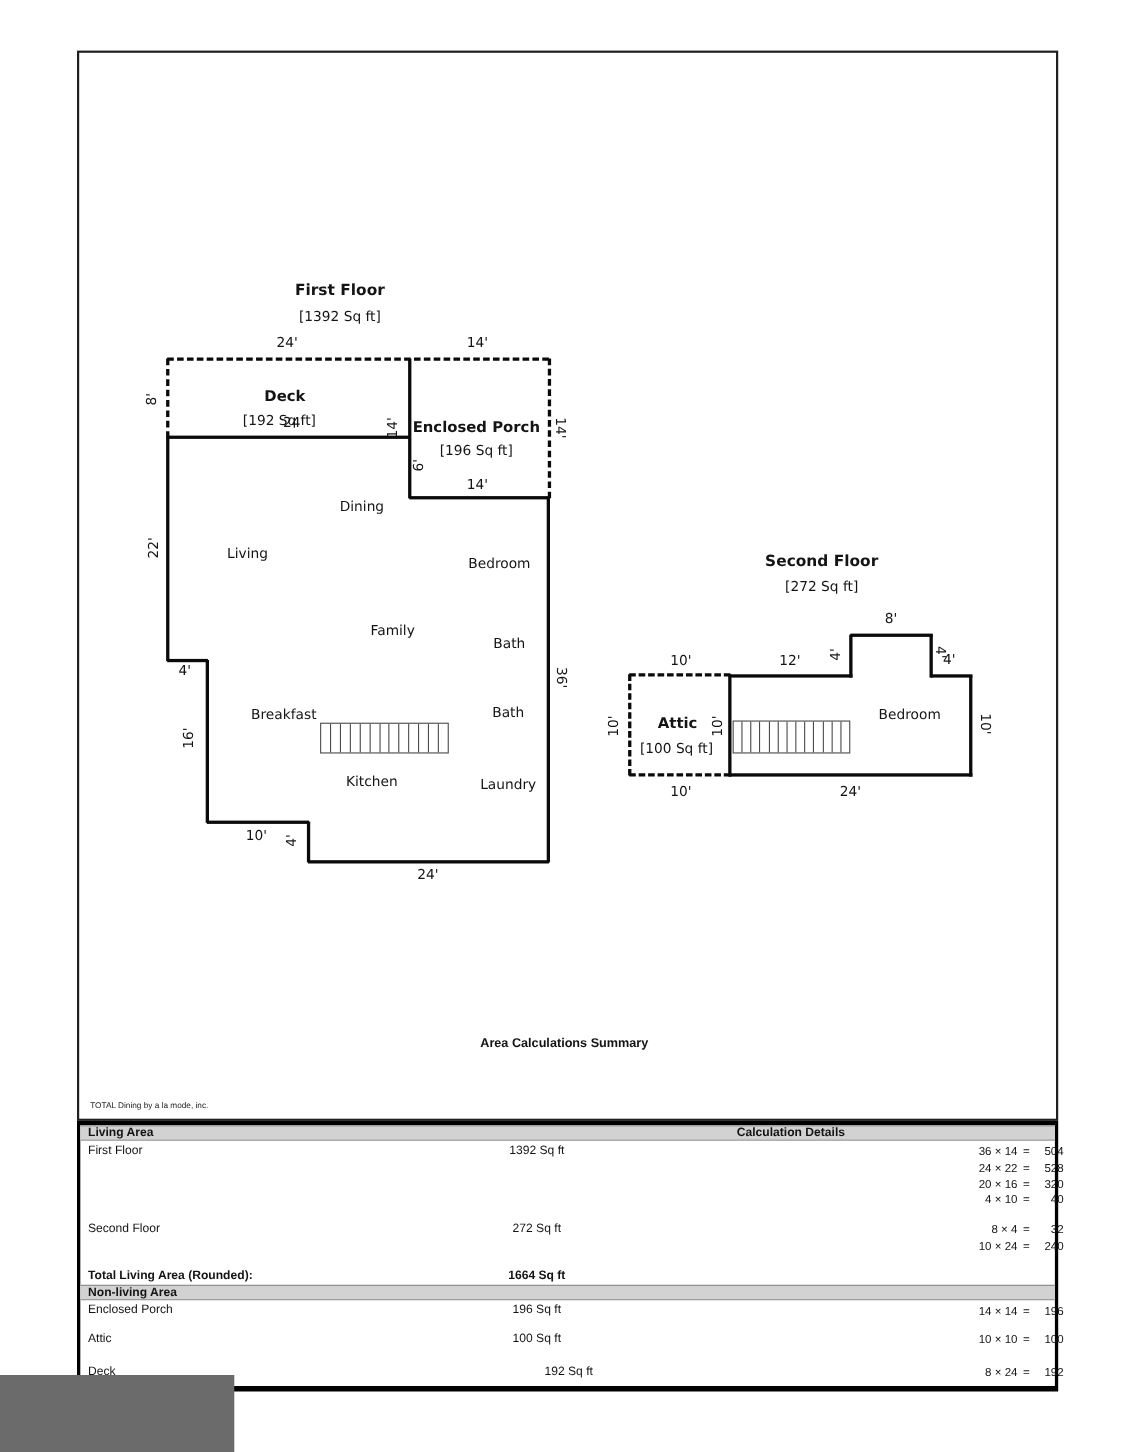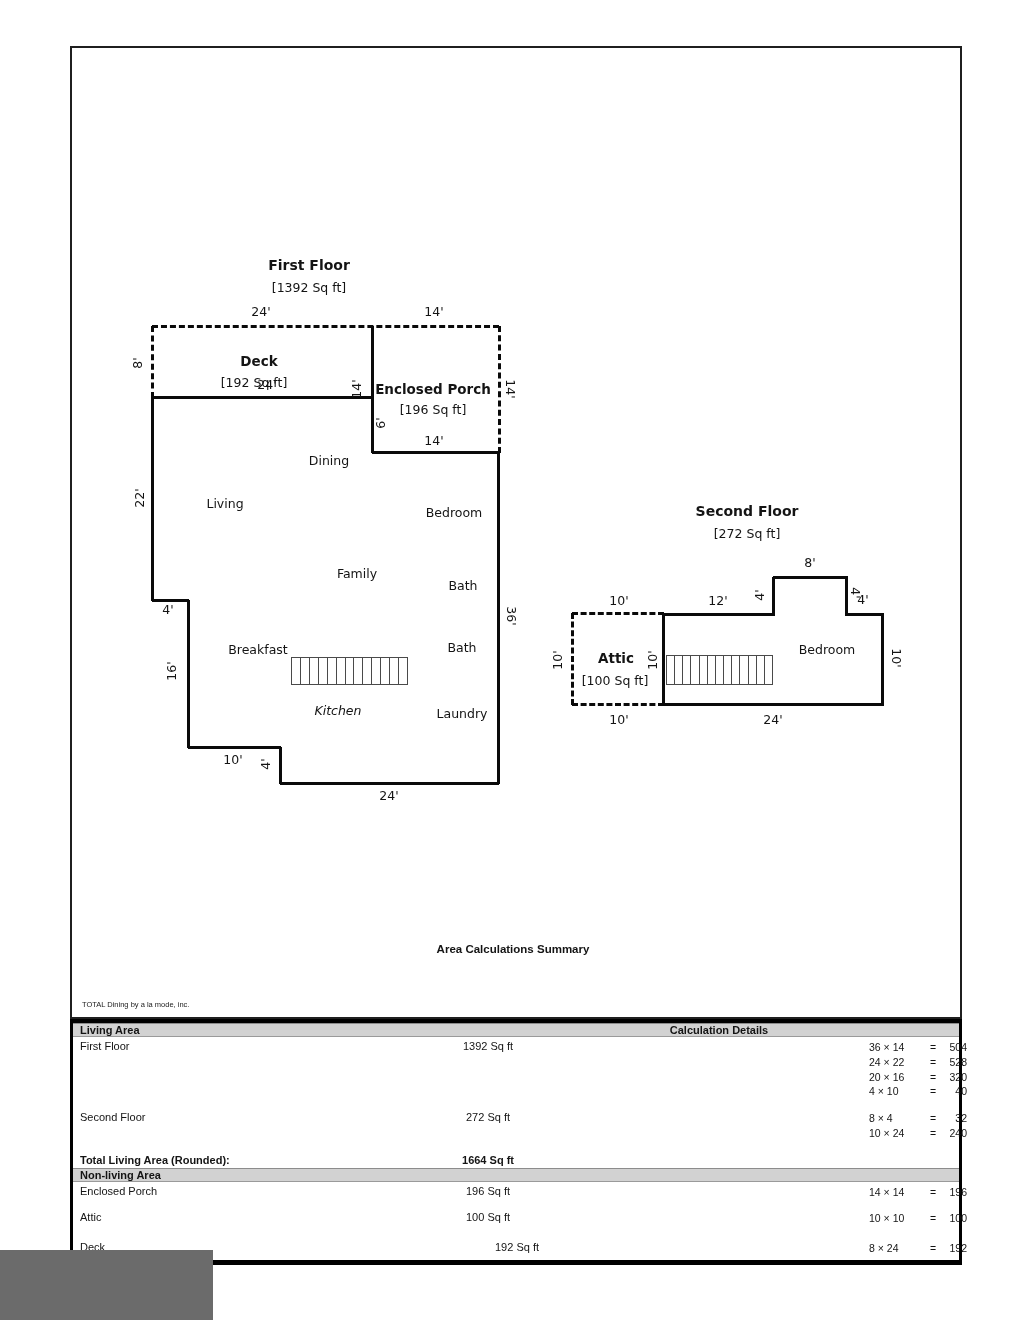--- a/index.html
+++ b/index.html
@@ -22,21 +22,21 @@
              font-size:11.5px;font-weight:bold;white-space:nowrap;}
   .graybar{position:absolute;left:73px;width:886px;height:14px;background:#d2d2d2;
            border-top:1px solid #8c8c8c;border-bottom:1px solid #9a9a9a;box-sizing:border-box;}
   .bar-label-left{position:absolute;left:80px;font-size:11px;font-weight:bold;line-height:14px;white-space:nowrap;}
   .bar-label-mid{position:absolute;left:719px;transform:translateX(-50%);font-size:11px;font-weight:bold;line-height:14px;white-space:nowrap;}
   .trow-name{position:absolute;left:80px;font-size:11px;line-height:13px;white-space:nowrap;font-family:"Liberation Sans",sans-serif;}
   .trow-area{position:absolute;left:488px;transform:translateX(-50%);font-size:11px;line-height:13px;white-space:nowrap;font-family:"Liberation Sans",sans-serif;}
   .bold{font-weight:bold;}
   .calc-block{position:absolute;right:65px;font-family:"Liberation Sans",sans-serif;}
   .calc-line{display:flex;justify-content:flex-end;font-size:10.5px;line-height:14.8px;}
-  .ce{width:56px;white-space:pre;}
+  .ce{width:56px;text-align:right;white-space:pre;}
   .cq{width:16px;text-align:center;}
   .cv{width:26px;text-align:right;}
   .logo{position:absolute;left:0;top:1250px;width:213px;height:70px;background:#6b6b6b;z-index:5;}
   .logo-brand{position:absolute;left:15px;top:1255px;font-family:"DejaVu Serif",serif;
               font-size:37px;color:#f4f3f1;letter-spacing:0px;}
   .logo-star{position:absolute;left:117px;top:1261px;font-size:21px;color:#dc4f2b;font-family:"DejaVu Sans",sans-serif;}
   .logo-tm{position:absolute;left:140px;top:1258px;font-size:6px;color:#e8e8e8;font-family:"Liberation Sans",sans-serif;}
   .logo-mls{position:absolute;left:148px;top:1274px;font-size:24px;color:#b9b9b9;
             font-family:"Liberation Sans",sans-serif;font-weight:300;letter-spacing:3px;}
 </style>
@@ -94,21 +94,21 @@
       <div class="lbl" style="left: 139px; top: 498px; transform: translate(-50%, -50%) rotate(-90deg);">22'</div>
       <div class="lbl" style="left: 225px; top: 503px; transform: translate(-50%, -50%) rotate(0deg);">Living</div>
       <div class="lbl" style="left: 454px; top: 512px; transform: translate(-50%, -50%) rotate(0deg);">Bedroom</div>
       <div class="lbl" style="left: 357px; top: 573px; transform: translate(-50%, -50%) rotate(0deg);">Family</div>
       <div class="lbl" style="left: 463px; top: 585px; transform: translate(-50%, -50%) rotate(0deg);">Bath</div>
       <div class="lbl" style="left: 168px; top: 609px; transform: translate(-50%, -50%) rotate(0deg);">4'</div>
       <div class="lbl" style="left: 511px; top: 616px; transform: translate(-50%, -50%) rotate(90deg);">36'</div>
       <div class="lbl" style="left: 258px; top: 649px; transform: translate(-50%, -50%) rotate(0deg);">Breakfast</div>
       <div class="lbl" style="left: 462px; top: 647px; transform: translate(-50%, -50%) rotate(0deg);">Bath</div>
       <div class="lbl" style="left: 171px; top: 671px; transform: translate(-50%, -50%) rotate(-90deg);">16'</div>
-      <div class="lbl" style="left: 338px; top: 710px; transform: translate(-50%, -50%) rotate(0deg); font-style: italic;">Kitchen</div>
+      <div class="lbl" style="left: 338px; top: 710px; transform: translate(-50%, -50%) rotate(0deg);">Kitchen</div>
       <div class="lbl" style="left: 462px; top: 713px; transform: translate(-50%, -50%) rotate(0deg);">Laundry</div>
       <div class="lbl" style="left: 233px; top: 759px; transform: translate(-50%, -50%) rotate(0deg);">10'</div>
       <div class="lbl" style="left: 265px; top: 764px; transform: translate(-50%, -50%) rotate(-90deg);">4'</div>
       <div class="lbl" style="left: 389px; top: 795px; transform: translate(-50%, -50%) rotate(0deg);">24'</div>
       <div class="wall" style="left: 663px; top: 613px; width: 112px; height: 3px;"></div>
       <div class="wall" style="left: 772px; top: 577px; width: 3px; height: 39px;"></div>
       <div class="wall" style="left: 773px; top: 576px; width: 75px; height: 3px;"></div>
       <div class="wall" style="left: 845px; top: 577px; width: 3px; height: 39px;"></div>
       <div class="wall" style="left: 846px; top: 613px; width: 38px; height: 3px;"></div>
       <div class="wall" style="left: 881px; top: 614px; width: 3px; height: 92px;"></div>

